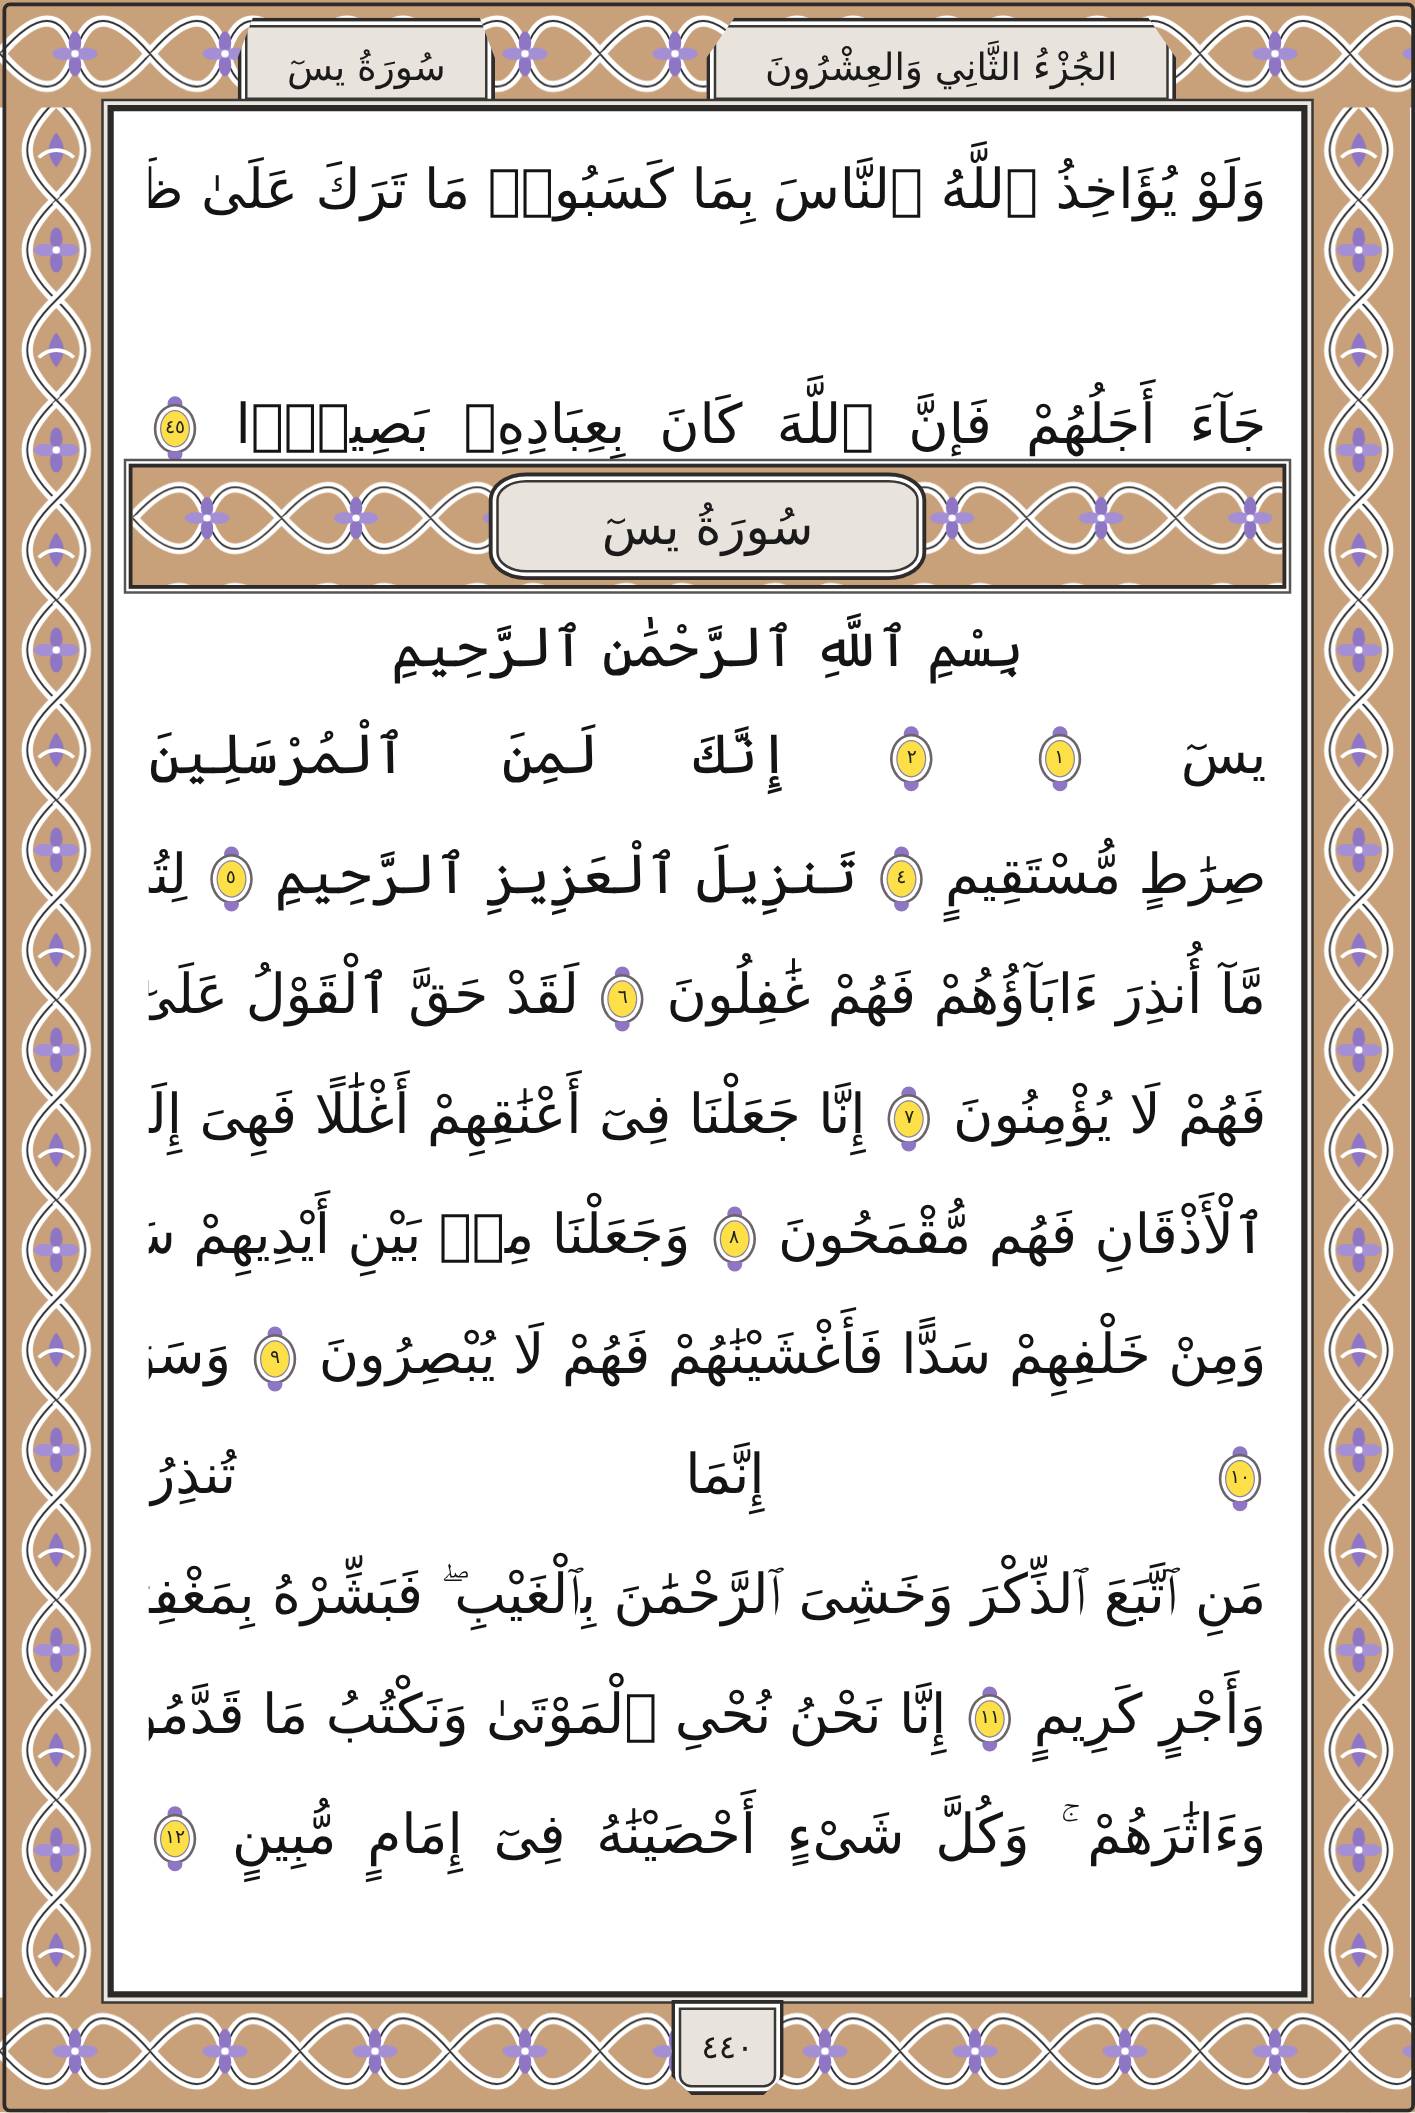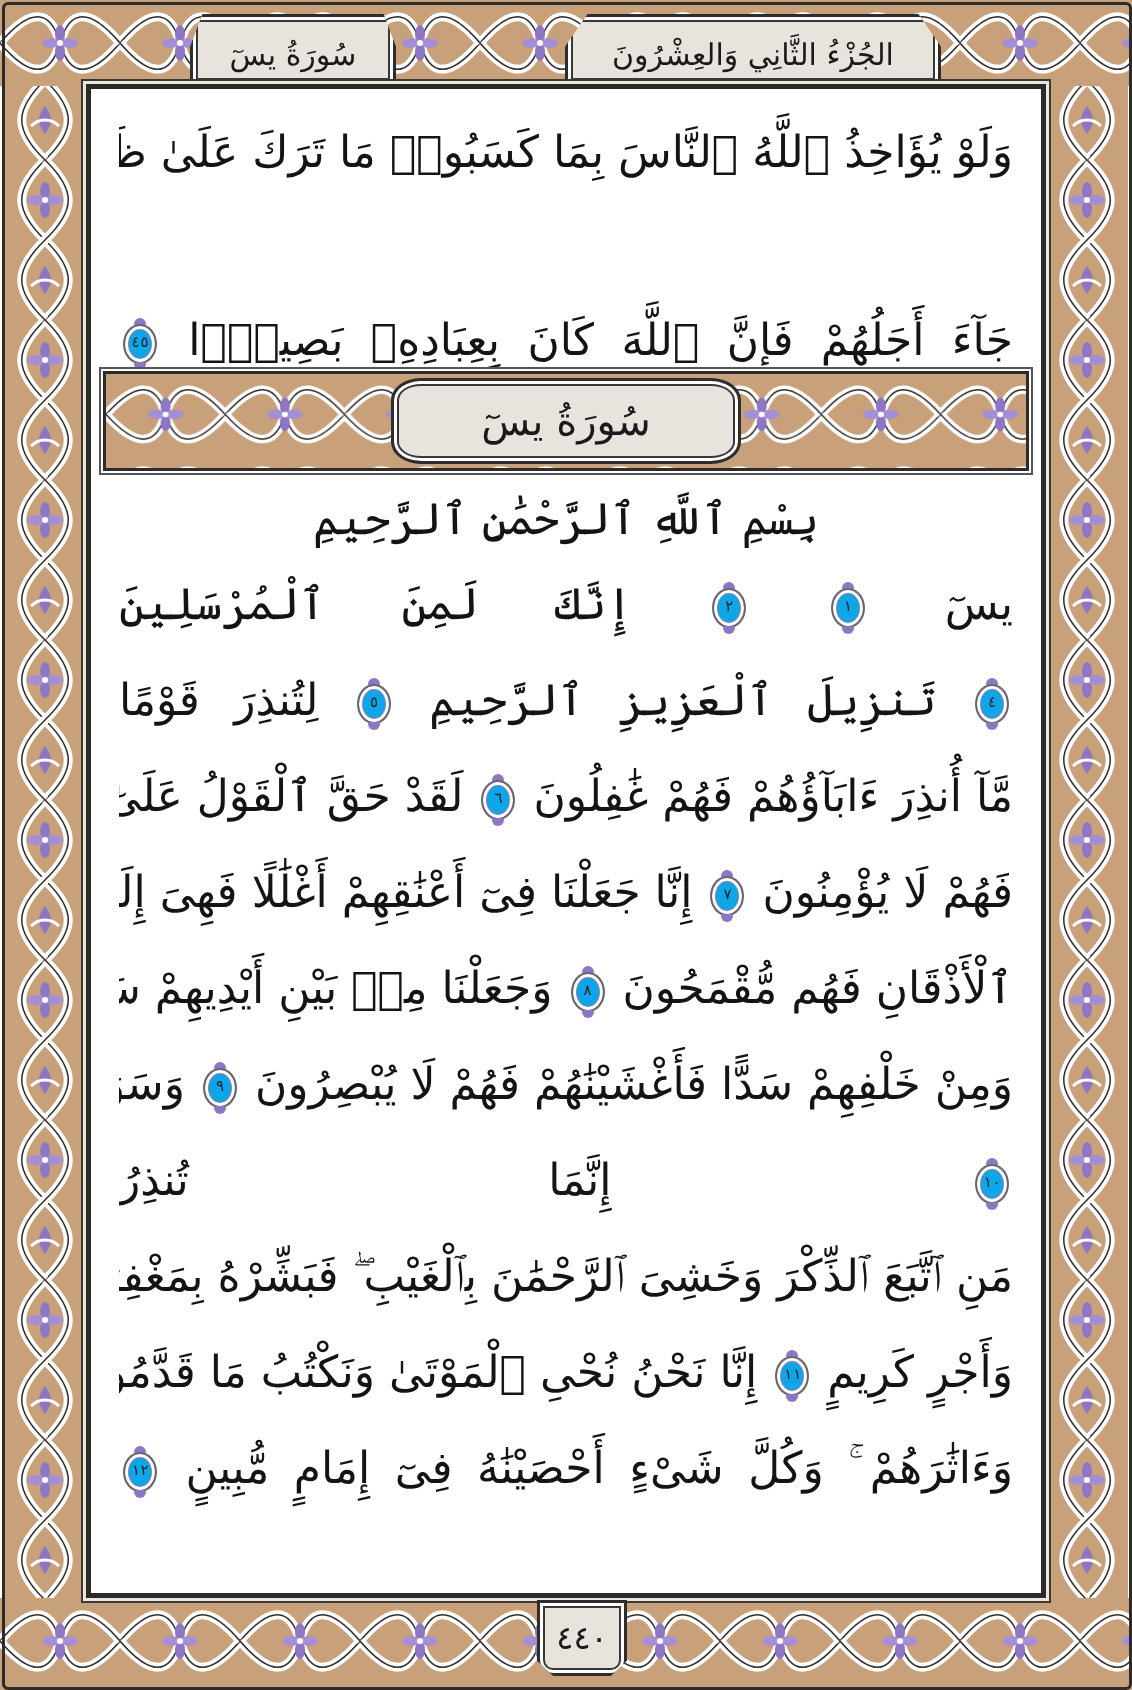--- a/index.html
+++ b/index.html
@@ -51,26 +51,26 @@
     font-family:"DejaVu Serif", serif; font-size:44px; line-height:90px;
     color:#141414; white-space:nowrap; overflow:hidden;
   }
   .ayah-mark {
     display:inline-block; position:relative;
     width:34px; height:52px; vertical-align:middle; margin:0 4px;
   }
   .ayah-mark .ring {
     position:absolute; left:0; top:6px; width:34px; height:40px;
     border-radius:50%;
-    background:#0ea5e9;
+    background:#fde047;
     border:2px solid #6b6470;
     box-shadow: inset 0 0 0 3px #ffffff, inset 0 0 0 4px #8a82a0;
     box-sizing:border-box;
     display:flex; align-items:center; justify-content:center;
-    font-family:Liberation Mono, monospace; font-size:15px; color:#222; line-height:1;
+    font-family:Liberation Serif, serif; font-size:15px; color:#222; line-height:1;
     direction:rtl;
   }
   .ayah-mark .cap-top, .ayah-mark .cap-bot {
     position:absolute; left:11px; width:12px; height:8px; background:#8e76c4;
   }
   .ayah-mark .cap-top { top:0; border-radius:6px 6px 2px 2px; }
   .ayah-mark .cap-bot { bottom:0; border-radius:2px 2px 6px 6px; }
 
   
   .surah-banner {
@@ -103,21 +103,21 @@
     position:absolute; left:537px; top:1600px; width:90px; height:76px;
     background:#e9e3dd;
     border:3px solid #2f2d2c;
     box-shadow: inset 0 0 0 3px #ffffff, inset 0 0 0 5px #3a3836;
     border-radius:0 0 16px 16px;
     clip-path: polygon(0 0, 100% 0, 100% 80%, 82% 100%, 18% 100%, 0 80%);
     display:flex; align-items:center; justify-content:center;
     box-sizing:border-box;
   }
   .page-num {
-    font-family:"DejaVu Sans", sans-serif; font-size:32px; color:#1a1a1a; direction:rtl;
+    font-family:"DejaVu Sans", sans-serif; font-size:26px; color:#1a1a1a; direction:rtl;
   }
 </style>
 </head>
 <body>
 
 <div class="frame-band band-left">
   <svg viewBox="0 0 82 1690" preserveAspectRatio="none">
     <defs>
       <pattern id="vpat" width="82" height="160" patternUnits="userSpaceOnUse">
         <path d="M41 0 C10 30 10 50 41 80 C72 110 72 130 41 160" fill="none" stroke="#ffffff" stroke-width="9"></path>
@@ -207,20 +207,21 @@
   <div class="qline" style="top:470px">
     <span>يسٓ</span>
     <span class="ayah-mark"><span class="cap-top"></span><span class="ring">١</span><span class="cap-bot"></span></span>
     <span class="ayah-mark"><span class="cap-top"></span><span class="ring">٢</span><span class="cap-bot"></span></span>
     <span>إِنَّكَ لَمِنَ ٱلْمُرْسَلِينَ</span>
     
     
   </div>
 
   <div class="qline" style="top:566px">
+    <span>صِرَٰطٍ مُّسْتَقِيمٍ</span>
     <span class="ayah-mark"><span class="cap-top"></span><span class="ring">٤</span><span class="cap-bot"></span></span>
     <span>تَنزِيلَ ٱلْعَزِيزِ ٱلرَّحِيمِ</span>
     <span class="ayah-mark"><span class="cap-top"></span><span class="ring">٥</span><span class="cap-bot"></span></span>
     <span>لِتُنذِرَ قَوْمًا</span>
   </div>
 
   <div class="qline" style="top:662px">
     <span>مَّآ أُنذِرَ ءَابَآؤُهُمْ فَهُمْ غَٰفِلُونَ</span>
     <span class="ayah-mark"><span class="cap-top"></span><span class="ring">٦</span><span class="cap-bot"></span></span>
     <span>لَقَدْ حَقَّ ٱلْقَوْلُ عَلَىٰٓ أَكْثَرِهِمْ</span>

